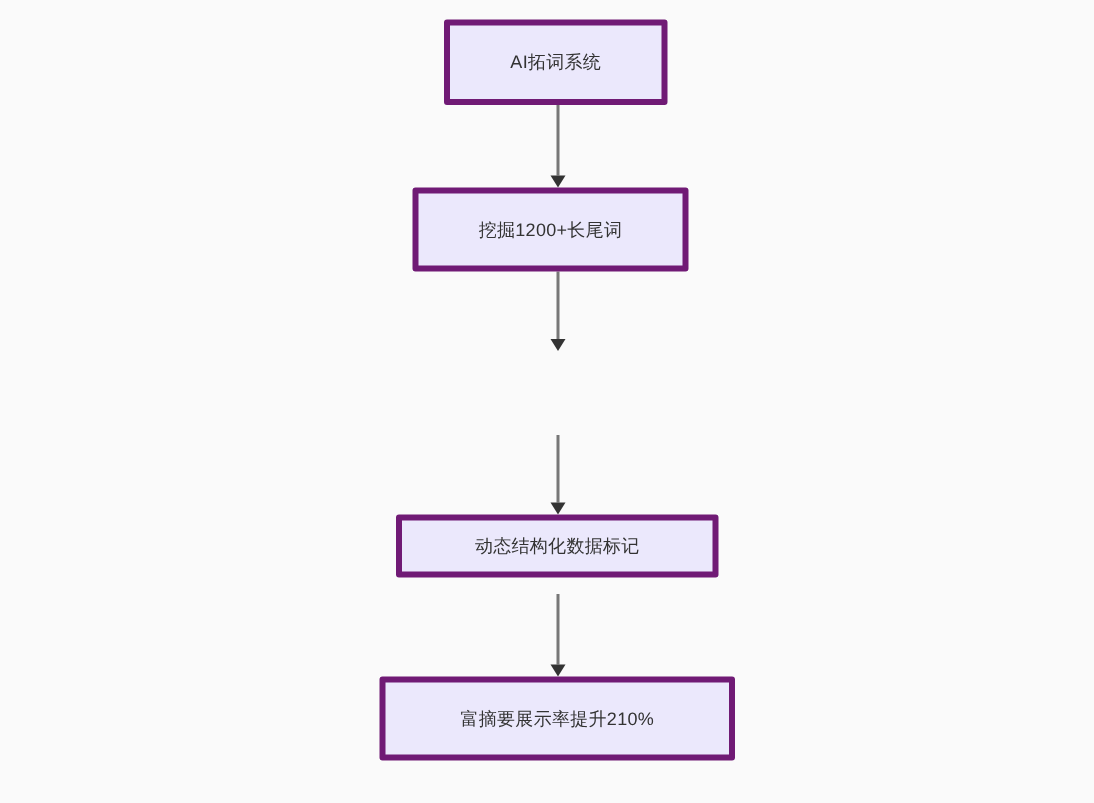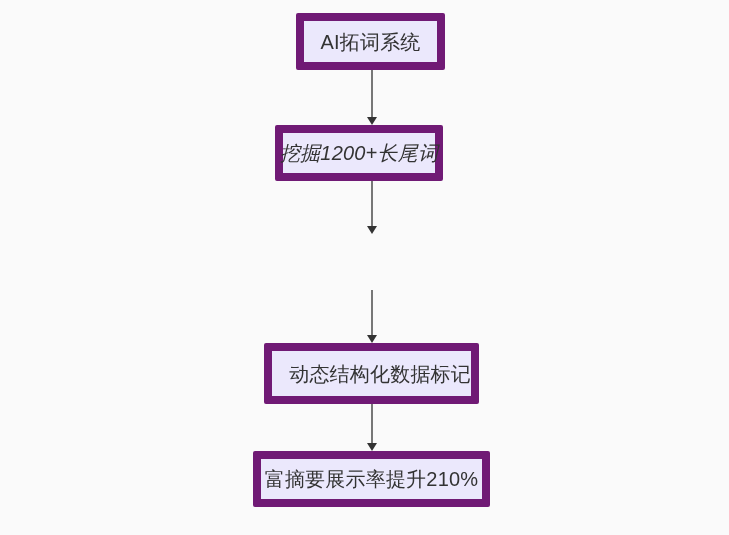--- a/index.html
+++ b/index.html
@@ -18,27 +18,27 @@
     position: absolute;
     left: 0;
     top: 0;
     width: 729px;
     height: 535px;
   }
   .node {
     position: absolute;
     box-sizing: border-box;
     background: #ebe8fc;
-    border: 8px solid #701a75;
+    border: 4px solid #701a75;
     border-radius: 2px;
     display: flex;
     align-items: center;
     justify-content: center;
     color: #333333;
-    font-size: 20px;
+    font-size: 12px;
     line-height: 1.2;
     letter-spacing: 0.2px;
     white-space: nowrap;
   }
   .edge {
     position: absolute;
     width: 0;
     height: 0;
   }
   .edge-line {
@@ -80,26 +80,26 @@
 
   <div class="edge" style="left:371px; top:396px;">
     <div class="edge-line" style="height:47px;"></div>
     <div class="edge-head" style="top:47px;"></div>
   </div>
 
   <div class="node" style="left:296px; top:13px; width:149px; height:57px;">
     <span>AI拓词系统</span>
   </div>
 
-  <div class="node" style="left:275px; top:125px; width:168px; height:56px;font-style:italic;">
+  <div class="node" style="left:275px; top:125px; width:184px; height:56px;">
     <span>挖掘1200+长尾词</span>
   </div>
 
 
-  <div class="node" style="left:264px; top:343px; width:215px; height:61px;justify-content:flex-end;">
+  <div class="node" style="left:264px; top:343px; width:215px; height:42px;">
     <span>动态结构化数据标记</span>
   </div>
 
   <div class="node" style="left:253px; top:451px; width:237px; height:56px;">
     <span>富摘要展示率提升210%</span>
   </div>
 
 </div>
 
 </body></html>

